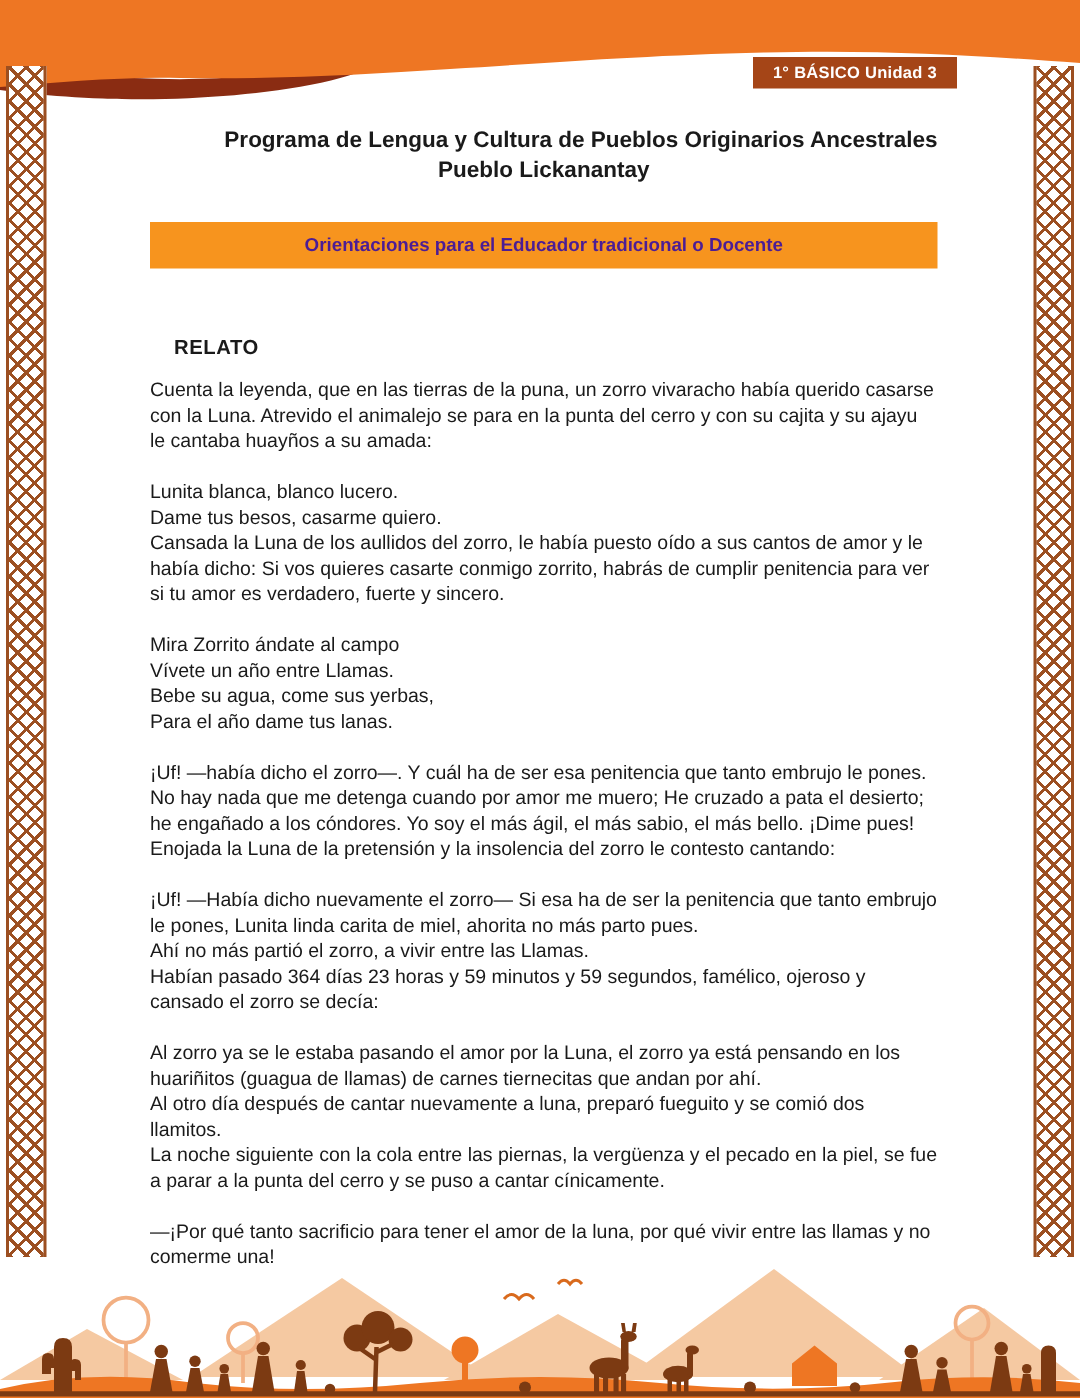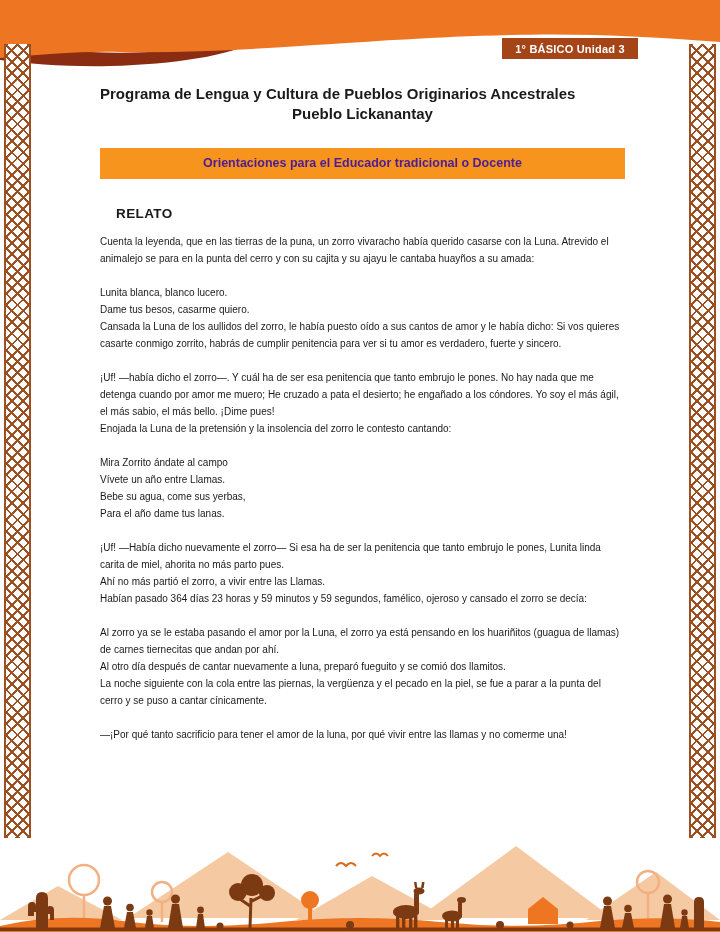--- a/index.html
+++ b/index.html
@@ -43,21 +43,21 @@
   }
   .side-border.left { left: 4px; }
   .side-border.right { right: 4px; }
   .content {
     position: absolute;
     left: 100px;
     right: 95px;
     top: 84px;
   }
   .title {
-    text-align: left;
+    text-align: right;
     font-size: 15px;
     font-weight: bold;
     line-height: 1.3;
   }
   .subtitle {
     text-align: center;
     font-size: 15px;
     font-weight: bold;
     margin-top: 1px;
   }
@@ -66,29 +66,29 @@
     background: #f7941e;
     height: 31px;
     display: flex;
     align-items: center;
     justify-content: center;
     color: #4c1d95;
     font-weight: bold;
     font-size: 12.5px;
   }
   .relato-heading {
-    margin-top: 27px;
+    margin-top: 45px;
     font-size: 13.5px;
     font-weight: bold;
     letter-spacing: 0.4px;
     padding-left: 16px;
   }
   .paragraphs {
     margin-top: 12px;
-    font-size: 10px;
+    font-size: 13px;
     line-height: 17px;
   }
   .para {
     white-space: pre-line;
     margin: 0 0 17px 0;
   }
   .footer-art { position: absolute; left: 0; bottom: 0; display: block; }
 </style>
 </head>
 <body>
@@ -110,26 +110,26 @@
     <div class="subtitle">Pueblo Lickanantay</div>
     <div class="banner">
       <span>Orientaciones para el Educador tradicional o Docente</span>
     </div>
     <div class="relato-heading">RELATO</div>
     <div class="paragraphs">
         <p class="para">Cuenta la leyenda, que en las tierras de la puna, un zorro vivaracho había querido casarse con la Luna. Atrevido el animalejo se para en la punta del cerro y con su cajita y su ajayu le cantaba huayños a su amada:</p>
         <p class="para">Lunita blanca, blanco lucero.
 Dame tus besos, casarme quiero.
 Cansada la Luna de los aullidos del zorro, le había puesto oído a sus cantos de amor y le había dicho: Si vos quieres casarte conmigo zorrito, habrás de cumplir penitencia para ver si tu amor es verdadero, fuerte y sincero.</p>
-        <p class="para">¡Uf! —había dicho el zorro—. Y cuál ha de ser esa penitencia que tanto embrujo le pones. No hay nada que me detenga cuando por amor me muero; He cruzado a pata el desierto; he engañado a los cóndores. Yo soy el más ágil, el más sabio, el más bello. ¡Dime pues!
-Enojada la Luna de la pretensión y la insolencia del zorro le contesto cantando:</p>
         <p class="para">Mira Zorrito ándate al campo
 Vívete un año entre Llamas.
 Bebe su agua, come sus yerbas,
 Para el año dame tus lanas.</p>
+        <p class="para">¡Uf! —había dicho el zorro—. Y cuál ha de ser esa penitencia que tanto embrujo le pones. No hay nada que me detenga cuando por amor me muero; He cruzado a pata el desierto; he engañado a los cóndores. Yo soy el más ágil, el más sabio, el más bello. ¡Dime pues!
+Enojada la Luna de la pretensión y la insolencia del zorro le contesto cantando:</p>
         <p class="para">¡Uf! —Había dicho nuevamente el zorro— Si esa ha de ser la penitencia que tanto embrujo le pones, Lunita linda carita de miel, ahorita no más parto pues.
 Ahí no más partió el zorro, a vivir entre las Llamas.
 Habían pasado 364 días 23 horas y 59 minutos y 59 segundos, famélico, ojeroso y cansado el zorro se decía:</p>
         <p class="para">Al zorro ya se le estaba pasando el amor por la Luna, el zorro ya está pensando en los huariñitos (guagua de llamas) de carnes tiernecitas que andan por ahí.
 Al otro día después de cantar nuevamente a luna, preparó fueguito y se comió dos llamitos.
 La noche siguiente con la cola entre las piernas, la vergüenza y el pecado en la piel, se fue a parar a la punta del cerro y se puso a cantar cínicamente.</p>
         <p class="para">—¡Por qué tanto sacrificio para tener el amor de la luna, por qué vivir entre las llamas y no comerme una!</p>
       </div>
   </div>
 

